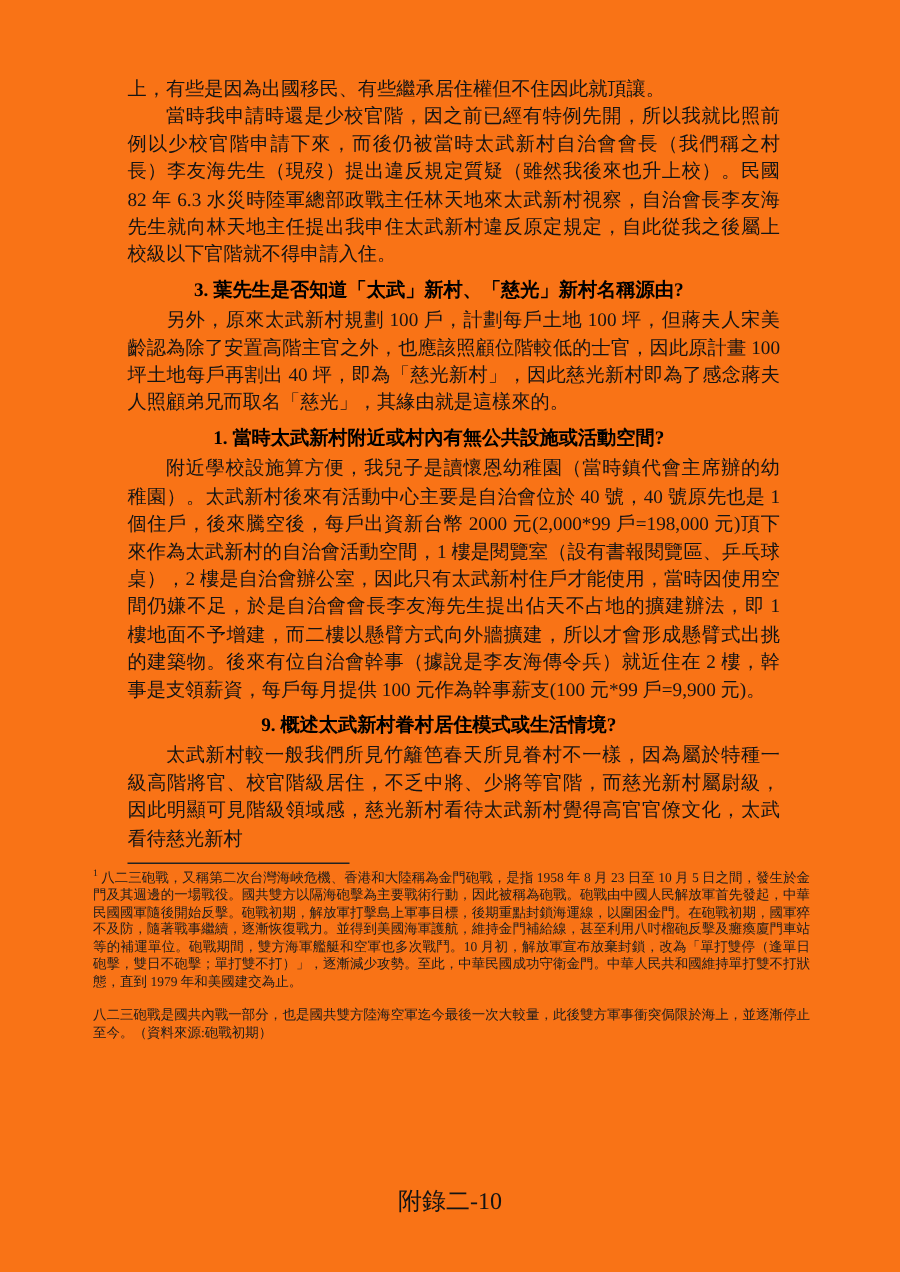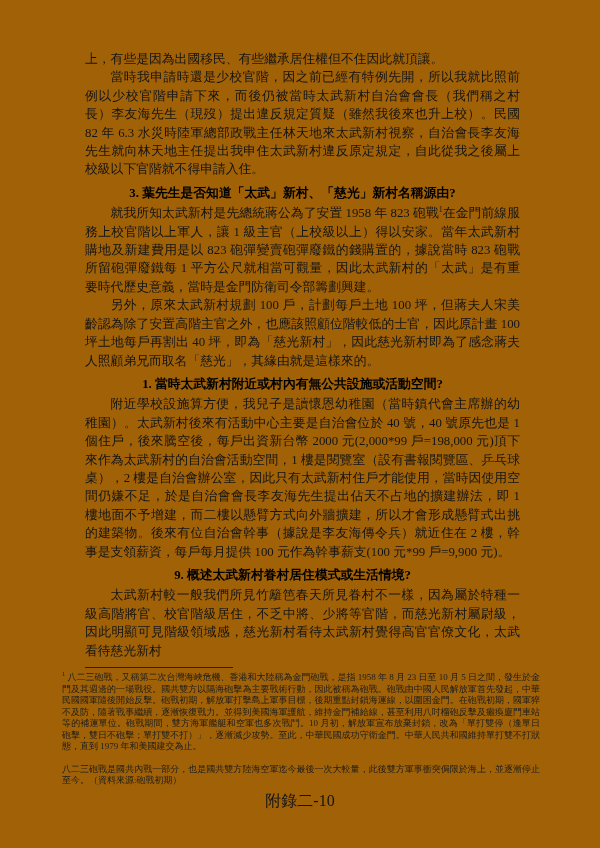--- a/index.html
+++ b/index.html
@@ -4,21 +4,21 @@
 <style>
   html, body { margin: 0; padding: 0; }
   body {
     width: 600px; height: 848px;
     background: #f2f2f2;
     font-family: "Liberation Serif", "DejaVu Serif", serif;
   }
   .page {
     position: relative;
     width: 600px; height: 848px;
-    background: #a16207;
+    background: #f97316;
     box-sizing: border-box;
     overflow: hidden;
   }
   .content {
     position: absolute;
     top: 50px; left: 85px;
     width: 435px;
     color: #141414;
     font-size: 12.8px;
     line-height: 18.4px;
@@ -69,21 +69,20 @@
 
 <div class="page">
   <div class="content">
 
     <p class="para no-indent">上，有些是因為出國移民、有些繼承居住權但不住因此就頂讓。</p>
 
     <p class="para">當時我申請時還是少校官階，因之前已經有特例先開，所以我就比照前例以少校官階申請下來，而後仍被當時太武新村自治會會長（我們稱之村長）李友海先生（現歿）提出違反規定質疑（雖然我後來也升上校）。民國 82 年 6.3 水災時陸軍總部政戰主任林天地來太武新村視察，自治會長李友海先生就向林天地主任提出我申住太武新村違反原定規定，自此從我之後屬上校級以下官階就不得申請入住。</p>
 
     <p class="q-heading">3. 葉先生是否知道「太武」新村、「慈光」新村名稱源由?</p>
 
-    <p class="para"><span>就我所知太武新村是先總統蔣公為了安置 1958 年 823 砲戰</span><sup class="fn-ref">1</sup><span>在金門前線服務上校官階以上軍人，讓 1 級主官（上校級以上）得以安家。當年太武新村購地及新建費用是以 823 砲彈變賣砲彈廢鐵的錢購置的，據說當時 823 砲戰所留砲彈廢鐵每 1 平方公尺就相當可觀量，因此太武新村的「太武」是有重要時代歷史意義，當時是金門防衛司令部籌劃興建。</span></p>
 
     <p class="para">另外，原來太武新村規劃 100 戶，計劃每戶土地 100 坪，但蔣夫人宋美齡認為除了安置高階主官之外，也應該照顧位階較低的士官，因此原計畫 100 坪土地每戶再割出 40 坪，即為「慈光新村」，因此慈光新村即為了感念蔣夫人照顧弟兄而取名「慈光」，其緣由就是這樣來的。</p>
 
     <p class="q-heading">1. 當時太武新村附近或村內有無公共設施或活動空間?</p>
 
     <p class="para">附近學校設施算方便，我兒子是讀懷恩幼稚園（當時鎮代會主席辦的幼稚園）。太武新村後來有活動中心主要是自治會位於 40 號，40 號原先也是 1 個住戶，後來騰空後，每戶出資新台幣 2000 元(2,000*99 戶=198,000 元)頂下來作為太武新村的自治會活動空間，1 樓是閱覽室（設有書報閱覽區、乒乓球桌），2 樓是自治會辦公室，因此只有太武新村住戶才能使用，當時因使用空間仍嫌不足，於是自治會會長李友海先生提出佔天不占地的擴建辦法，即 1 樓地面不予增建，而二樓以懸臂方式向外牆擴建，所以才會形成懸臂式出挑的建築物。後來有位自治會幹事（據說是李友海傳令兵）就近住在 2 樓，幹事是支領薪資，每戶每月提供 100 元作為幹事薪支(100 元*99 戶=9,900 元)。</p>
 
     <p class="q-heading">9. 概述太武新村眷村居住模式或生活情境?</p>
 
     <p class="para">太武新村較一般我們所見竹籬笆春天所見眷村不一樣，因為屬於特種一級高階將官、校官階級居住，不乏中將、少將等官階，而慈光新村屬尉級，因此明顯可見階級領域感，慈光新村看待太武新村覺得高官官僚文化，太武看待慈光新村</p>

